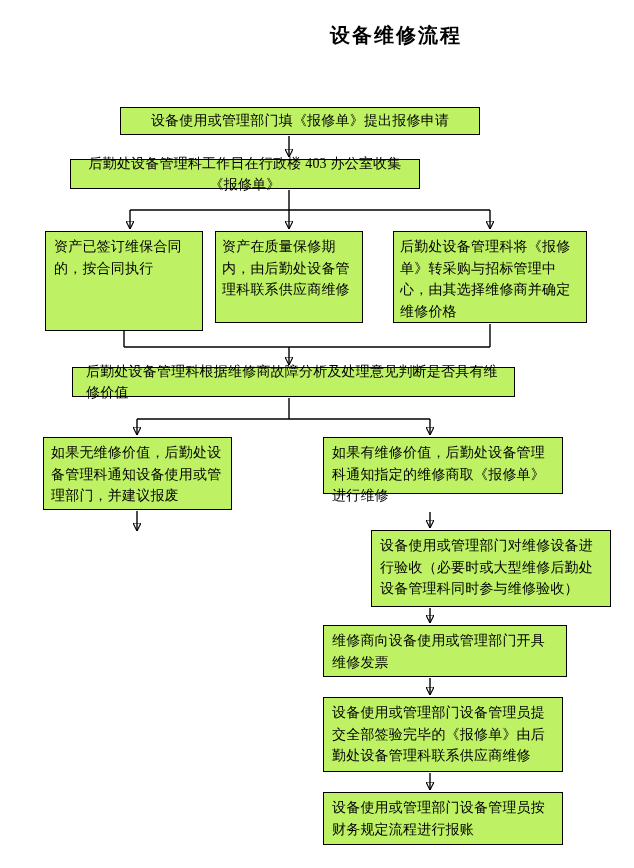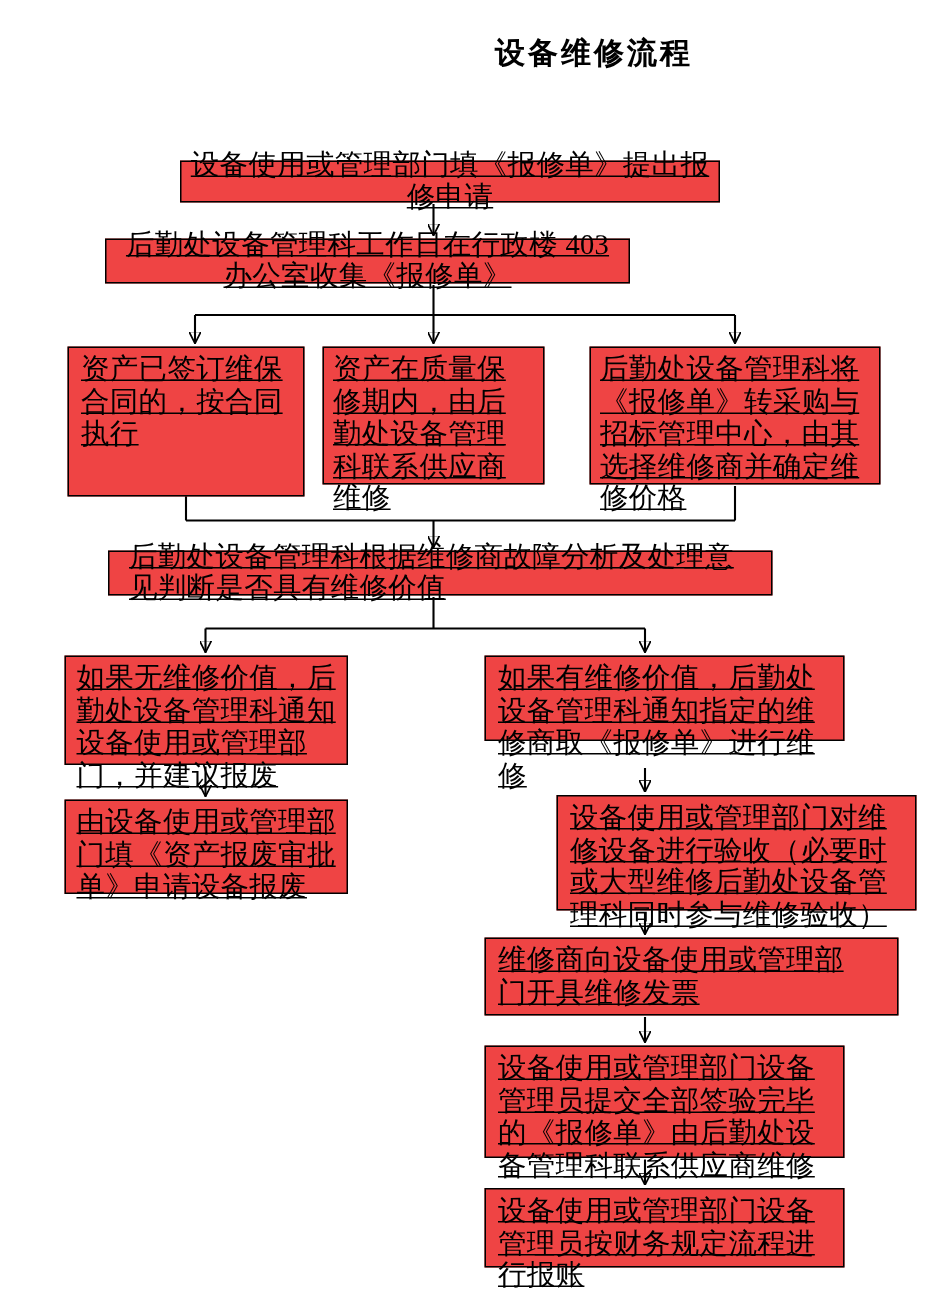--- a/index.html
+++ b/index.html
@@ -26,49 +26,48 @@
   }
   .connectors {
     position: absolute; left: 0; top: 0;
     width: 634px; height: 868px;
     z-index: 0;
   }
   .connectors path { stroke: #000000; stroke-width: 1.4; fill: none; }
   .node {
     position: absolute;
     border: 1.5px solid #000000;
-    background: #ef4444;
+    background: #bef264;
     box-sizing: border-box;
-    font-size: 19px;
+    font-size: 14px;
     line-height: 21.5px;
     padding: 4px 8px 0 8px;
     z-index: 1;
     letter-spacing: 0.2px;
-    text-decoration: underline;
   }
   .node.center {
     display: flex; align-items: center; justify-content: center;
     text-align: center; padding: 0 4px;
   }
   .node.leftpad {
     display: flex; align-items: center;
     padding: 0 6px 0 13px;
   }
   
   .n-b1  { left: 120px; top: 107px; width: 360px; height: 28px; }
   .n-b2  { left:  70px; top: 159px; width: 350px; height: 30px; }
   .n-r3a { left:  45px; top: 231px; width: 158px; height: 100px; }
   .n-r3b { left: 215px; top: 231px; width: 148px; height: 92px; padding-left: 6px; padding-right: 6px; }
   .n-r3c { left: 393px; top: 231px; width: 194px; height: 92px; padding-left: 6px; padding-right: 5px; }
   .n-b4  { left:  72px; top: 367px; width: 443px; height: 30px; }
   .n-l1  { left:  43px; top: 437px; width: 189px; height: 73px; padding-left: 7px; padding-right: 6px; }
   .n-l2  { left:  43px; top: 533px; width: 189px; height: 63px; padding-left: 7px; padding-right: 6px; }
   .n-r1  { left: 323px; top: 437px; width: 240px; height: 57px; padding-right: 9px; }
   .n-r2  { left: 323px; top: 530px; width: 240px; height: 77px; padding-right: 9px; margin-left: 48px; }
-  .n-r3  { left: 323px; top: 625px; width: 276px; height: 52px; padding-right: 18px; }
+  .n-r3  { left: 323px; top: 625px; width: 244px; height: 52px; padding-right: 18px; }
   .n-r4  { left: 323px; top: 697px; width: 240px; height: 75px; padding-right: 9px; }
   .n-r5  { left: 323px; top: 792px; width: 240px; height: 53px; padding-right: 9px; }
 </style>
 </head>
 <body>
 
 <div class="page">
 
   <div class="title">设备维修流程</div>
 
@@ -107,21 +106,20 @@
   <div class="node center n-b1">设备使用或管理部门填《报修单》提出报修申请</div>
   <div class="node center n-b2">后勤处设备管理科工作日在行政楼 403 办公室收集《报修单》</div>
 
   <div class="node n-r3a">资产已签订维保合同的，按合同执行</div>
   <div class="node n-r3b">资产在质量保修期内，由后勤处设备管理科联系供应商维修</div>
   <div class="node n-r3c">后勤处设备管理科将《报修单》转采购与招标管理中心，由其选择维修商并确定维修价格</div>
 
   <div class="node leftpad n-b4">后勤处设备管理科根据维修商故障分析及处理意见判断是否具有维修价值</div>
 
   <div class="node n-l1">如果无维修价值，后勤处设备管理科通知设备使用或管理部门，并建议报废</div>
-  <div class="node n-l2">由设备使用或管理部门填《资产报废审批单》申请设备报废</div>
 
   <div class="node n-r1">如果有维修价值，后勤处设备管理科通知指定的维修商取《报修单》进行维修</div>
   <div class="node n-r2">设备使用或管理部门对维修设备进行验收（必要时或大型维修后勤处设备管理科同时参与维修验收）</div>
   <div class="node n-r3">维修商向设备使用或管理部门开具维修发票</div>
   <div class="node n-r4">设备使用或管理部门设备管理员提交全部签验完毕的《报修单》由后勤处设备管理科联系供应商维修</div>
   <div class="node n-r5">设备使用或管理部门设备管理员按财务规定流程进行报账</div>
 
 </div>
 
 </body></html>

